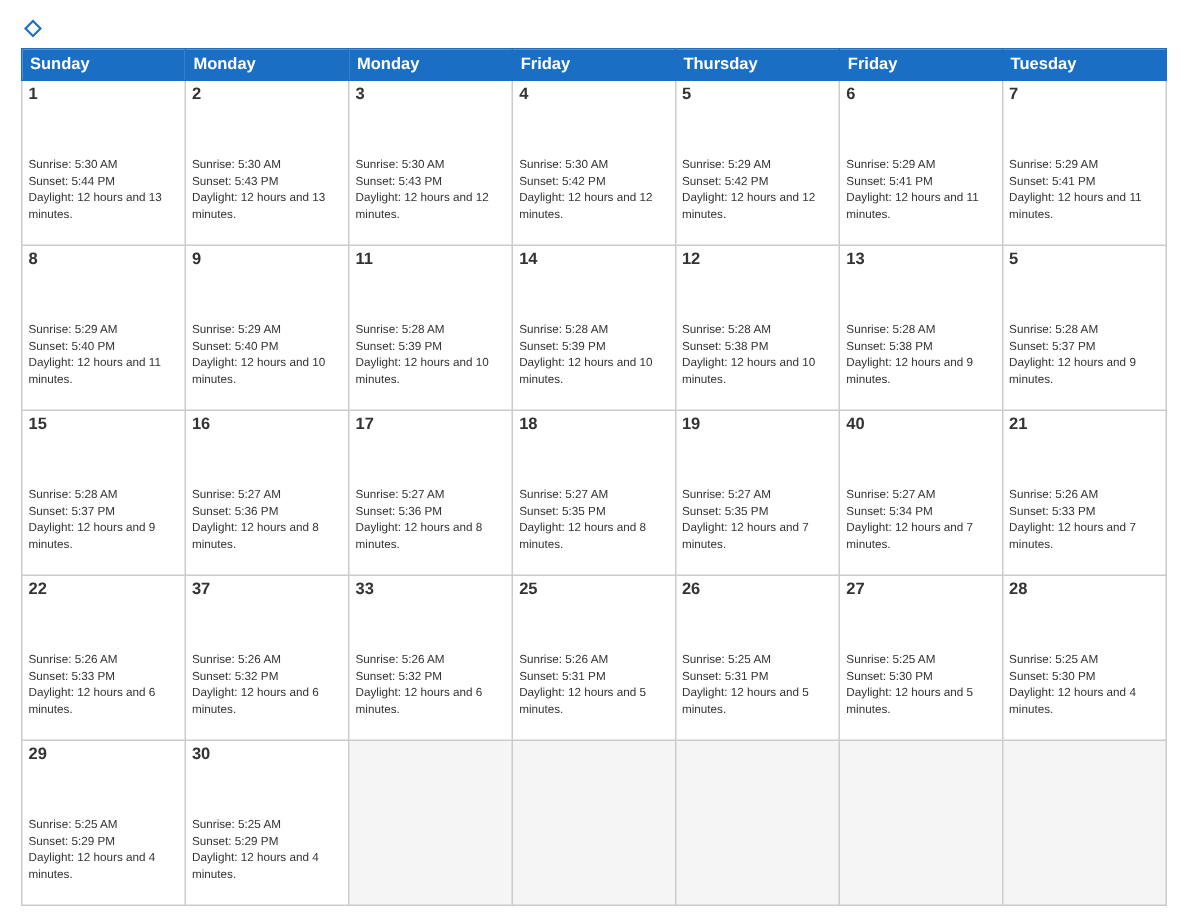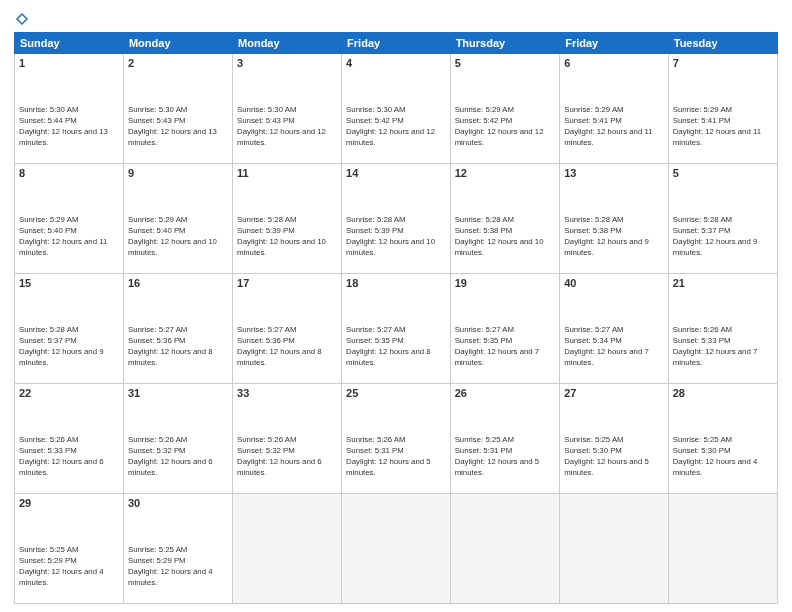--- a/index.html
+++ b/index.html
@@ -314,21 +314,21 @@
         <tr>
           <td>
           <span class="day-num">22</span>
           <div class="day-info">
             Sunrise: 5:26 AM<br>
             Sunset: 5:33 PM<br>
             Daylight: 12 hours and 6 minutes.
           </div>
         </td>
           <td>
-          <span class="day-num">31</span>
+          <span class="day-num">37</span>
           <div class="day-info">
             Sunrise: 5:26 AM<br>
             Sunset: 5:32 PM<br>
             Daylight: 12 hours and 6 minutes.
           </div>
         </td>
           <td>
           <span class="day-num">33</span>
           <div class="day-info">
             Sunrise: 5:26 AM<br>

